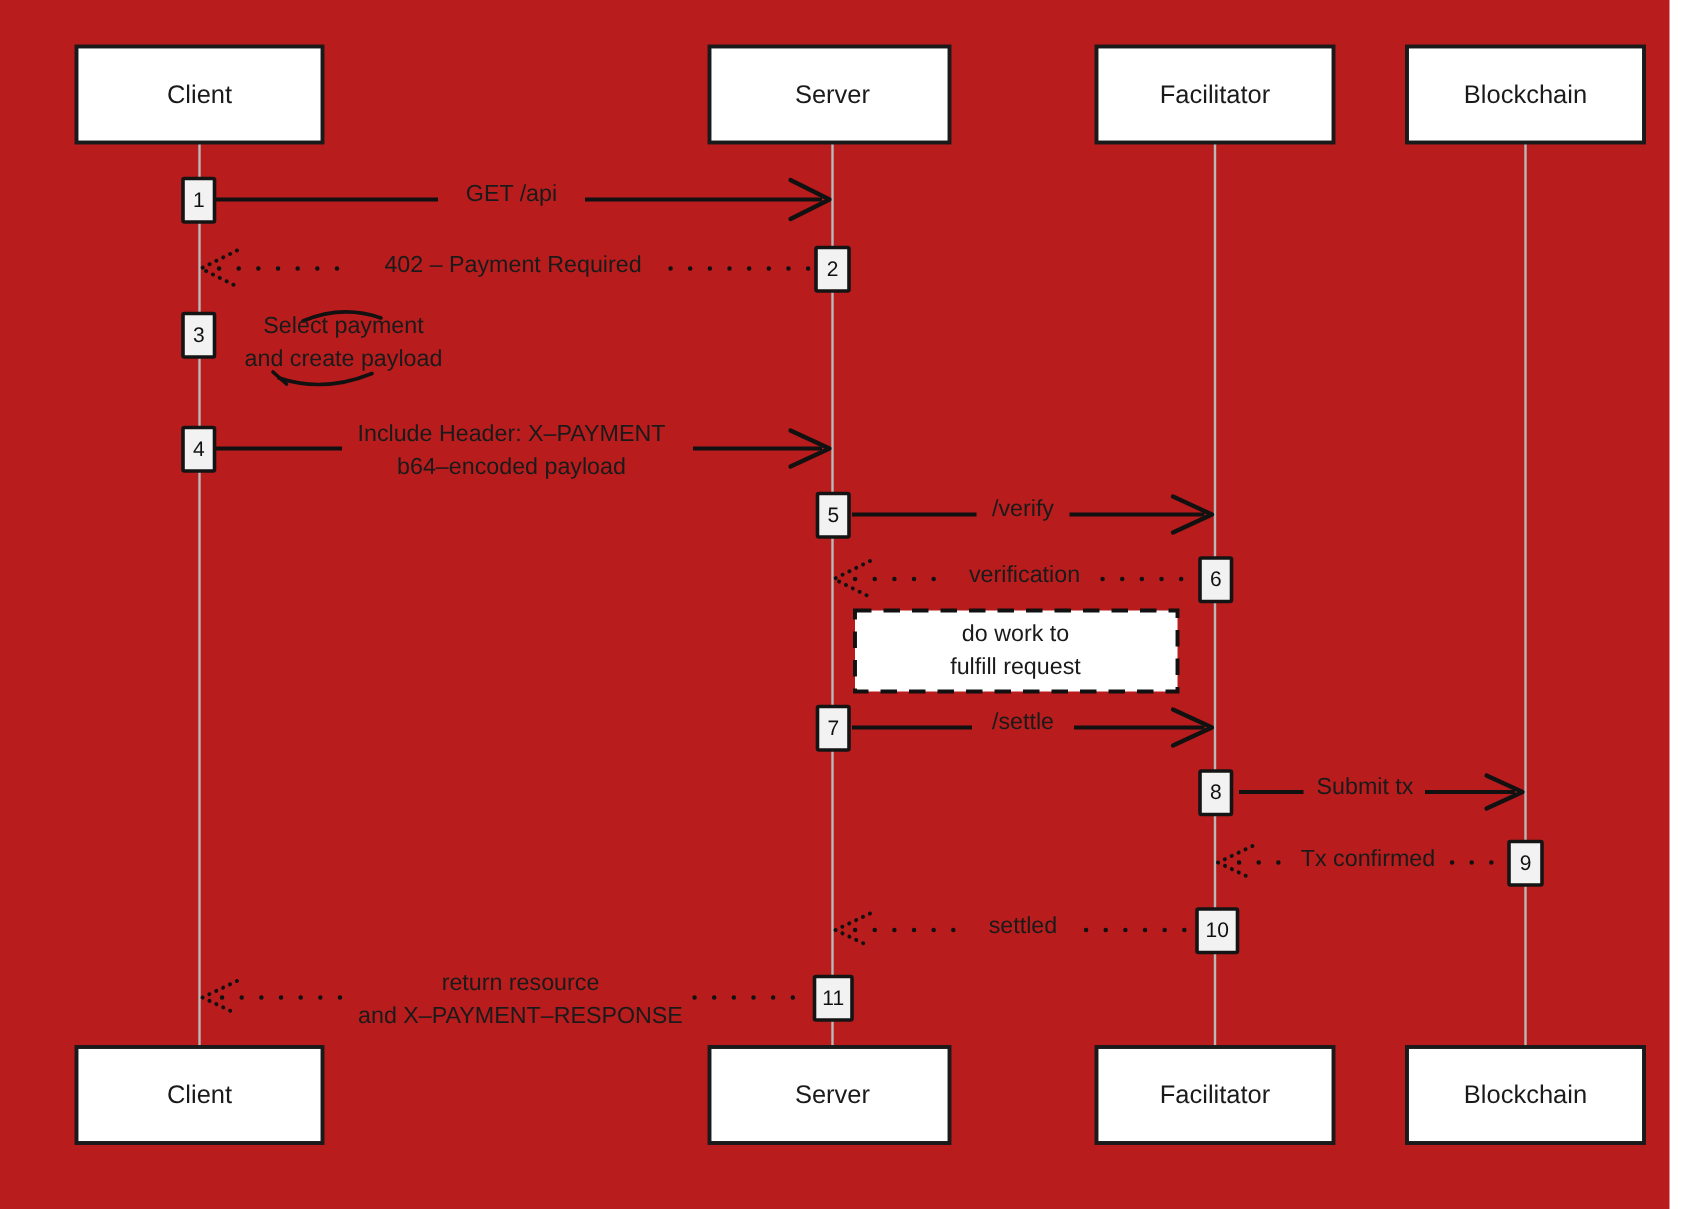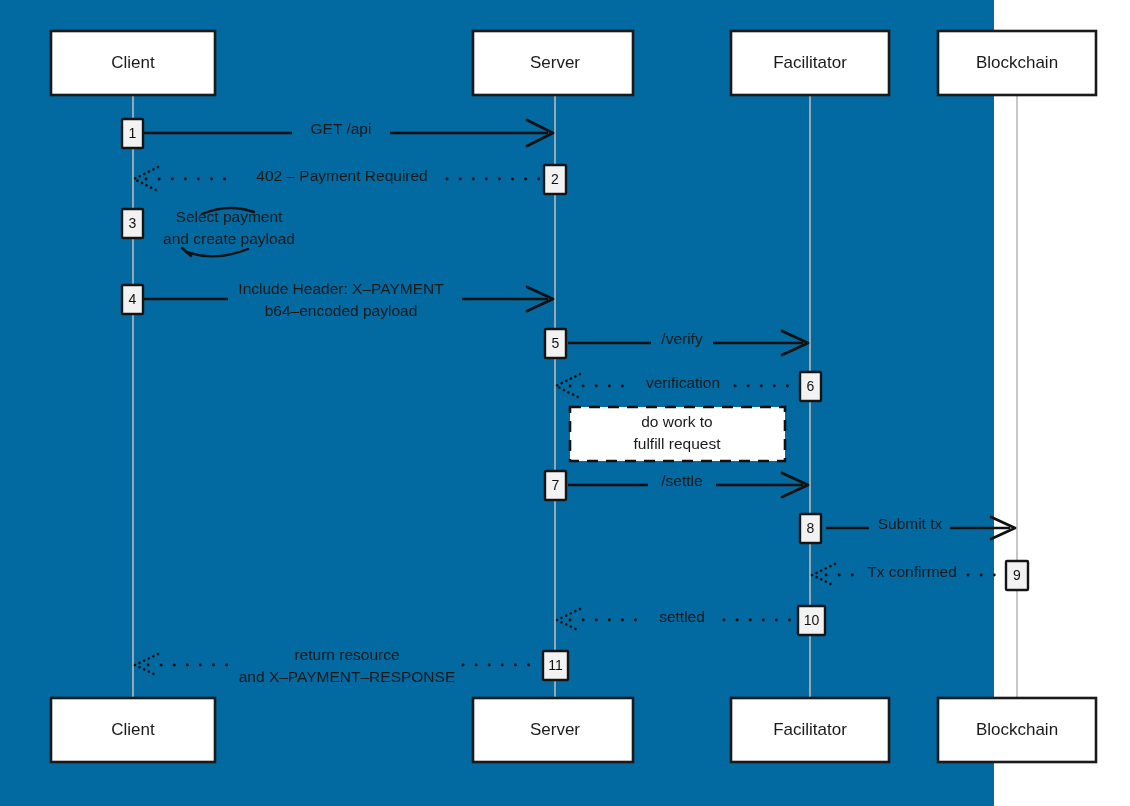--- a/index.html
+++ b/index.html
@@ -8,23 +8,23 @@
     background: #ffffff;
   }
   body {
     font-family: "Liberation Sans", sans-serif;
     width: 1130px;
     height: 806px;
     overflow: hidden;
   }
   #diagram-root {
     position: relative;
-    width: 994px;
+    width: 1113px;
     height: 806px;
-    background: #0369a1;
+    background: #b91c1c;
   }
   svg.diagram-canvas {
     position: absolute;
     left: 0;
     top: 0;
     width: 1130px;
     height: 806px;
   }
   .actor-box-rect {
     fill: #ffffff;

